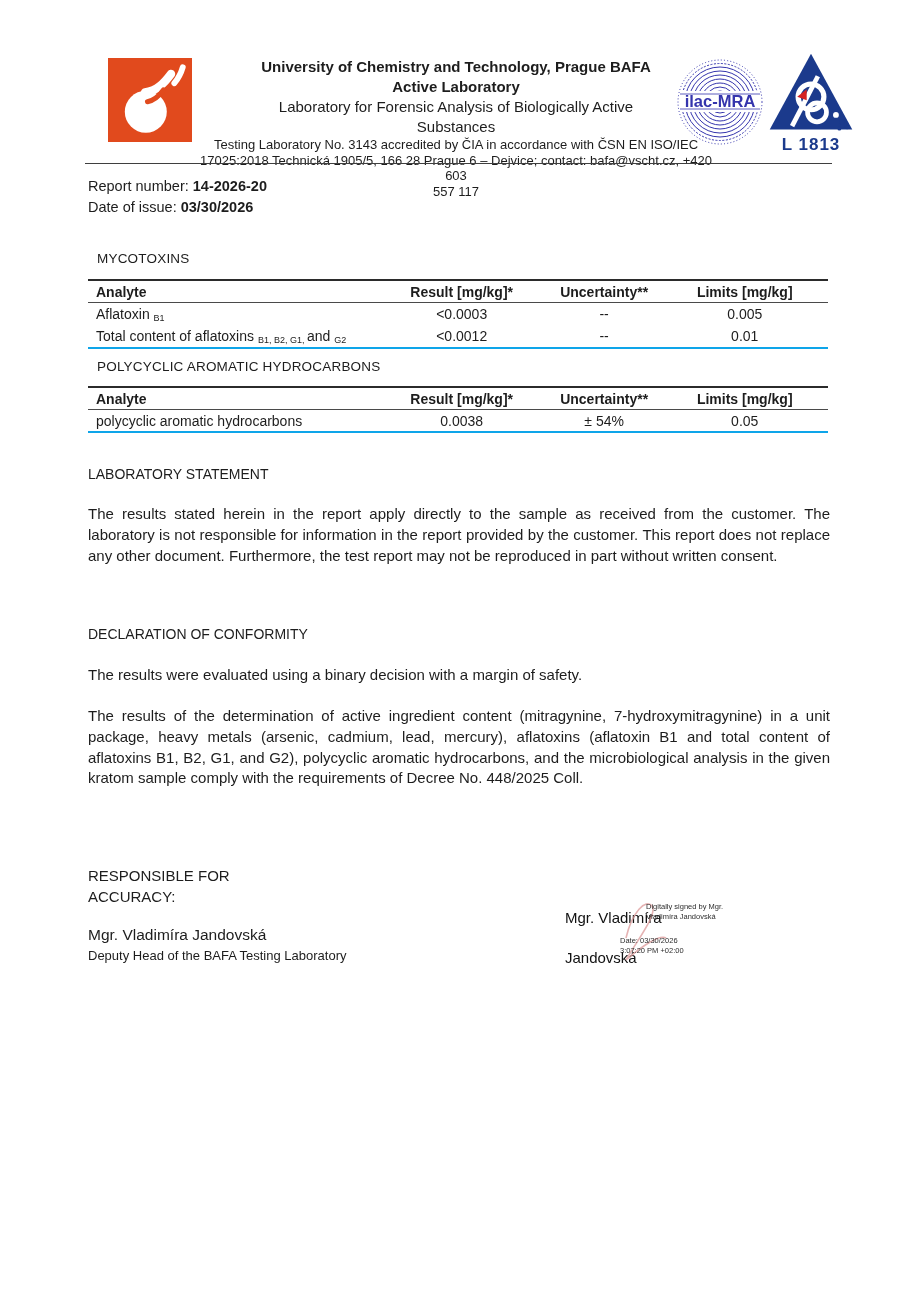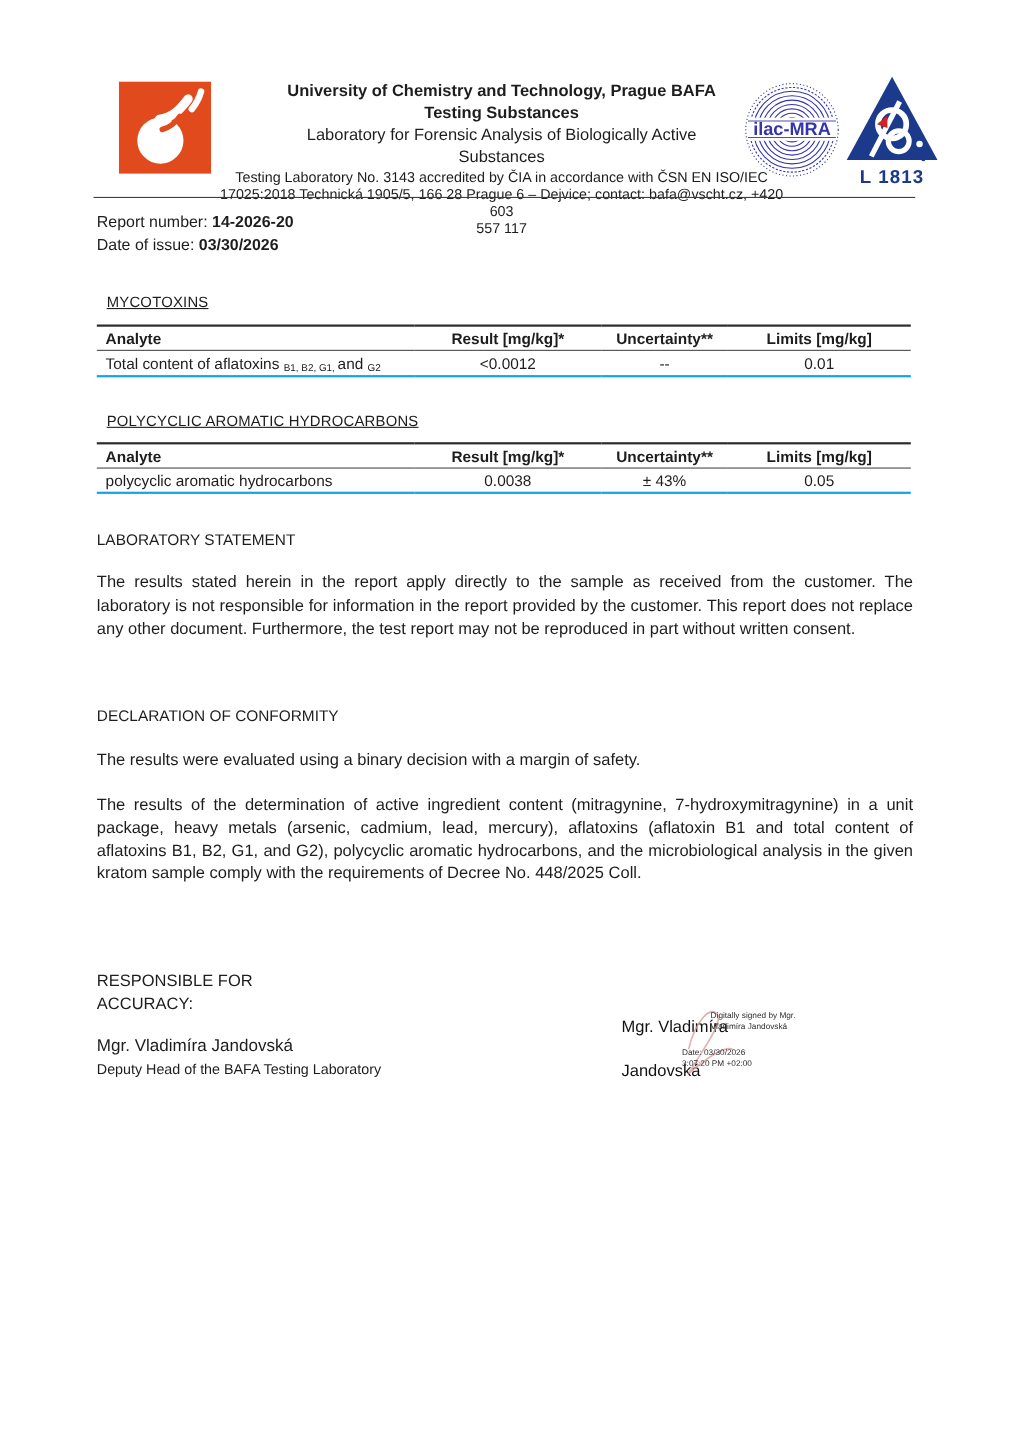--- a/index.html
+++ b/index.html
@@ -2,21 +2,21 @@
 <html><head>
 <meta charset="utf-8">
 <style>
   * { margin: 0; padding: 0; box-sizing: border-box; }
   html, body { background: #ffffff; }
   body { font-family: "Liberation Sans", sans-serif; color: #1d1d1d; }
   .page {
     position: relative;
     width: 919px;
     height: 1076px;
-    margin: 16px auto;
+    margin: 0 auto;
     background: #ffffff;
     overflow: hidden;
   }
   .abs { position: absolute; }
 
   
   .uct-logo { left: 108px; top: 58px; width: 84px; height: 84px; }
   .header-center {
     left: 200px; top: 57px; width: 512px;
     text-align: center;
@@ -35,21 +35,21 @@
     left: 768px; top: 135px; width: 86px;
     text-align: center; font-size: 17px; font-weight: bold; color: #1b3a8c;
     letter-spacing: 1px;
   }
 
   
   .report-info { left: 88px; top: 176px; font-size: 14.5px; line-height: 21px; }
   .report-info b { font-weight: bold; }
 
   
-  .section-title { font-size: 13.5px; letter-spacing: 0.2px; text-decoration: underline; }
+  .section-title { font-size: 13.5px; letter-spacing: 0.2px; }
   .stmt-title    { font-size: 14px; }
 
   
   .rtable { border-collapse: collapse; width: 740px; table-layout: fixed; }
   .rtable th, .rtable td {
     font-size: 14px; padding: 2.5px 4px; overflow: hidden; white-space: nowrap;
   }
   .rtable thead th {
     font-weight: bold; text-align: center;
     border-top: 2px solid #2b2b2b;
@@ -91,21 +91,21 @@
       <rect x="0" y="0" width="100" height="100" fill="#e14a1d"></rect>
       <circle cx="45" cy="64" r="25" fill="#ffffff"></circle>
       <path d="M44 41 C58 39 66 31 75 19" stroke="#ffffff" stroke-width="10" fill="none" stroke-linecap="round"></path>
       <path d="M79 30 C84 24 87 18 89 11" stroke="#ffffff" stroke-width="7" fill="none" stroke-linecap="round"></path>
       <path d="M47 52 C56 50 61 45 66 38" stroke="#e14a1d" stroke-width="6" fill="none" stroke-linecap="round"></path>
     </svg>
   </div>
 
   <div class="abs header-center">
     <div class="header-title">University of Chemistry and Technology, Prague BAFA</div>
-    <div class="header-title">Testing Substances</div>
+    <div class="header-title">Active Laboratory</div>
     <div class="header-sub-wrap">
       <div class="header-sub">Laboratory for Forensic Analysis of Biologically Active Substances</div>
     </div>
     <div class="header-accr">Testing Laboratory No. 3143 accredited by ČIA in accordance with ČSN EN ISO/IEC</div>
     <div class="header-accr">17025:2018 Technická 1905/5, 166 28 Prague 6 – Dejvice; contact: bafa@vscht.cz, +420 603</div>
     <div class="header-accr">557 117</div>
   </div>
 
   <div class="abs ilac-logo">
     <svg width="88" height="88" viewBox="0 0 88 88">
@@ -164,20 +164,26 @@
         <thead>
           <tr>
             <th>Analyte</th>
             <th>Result [mg/kg]*</th>
             <th>Uncertainty**</th>
             <th>Limits [mg/kg]</th>
           </tr>
         </thead>
         <tbody>
           <tr>
+            <td><span>Aflatoxin </span><sub>B1</sub></td>
+            <td>&lt;0.0003</td>
+            <td>--</td>
+            <td>0.005</td>
+          </tr>
+          <tr>
             <td><span>Total content of aflatoxins </span><sub>B1, B2, G1, </sub><span>and </span><sub>G2</sub></td>
             <td>&lt;0.0012</td>
             <td>--</td>
             <td>0.01</td>
           </tr>
         </tbody>
       </table>
     </div>
 
   <div class="abs section-title" style="left:97px; top:359px;">POLYCYCLIC AROMATIC HYDROCARBONS</div>
@@ -194,21 +200,21 @@
             <th>Analyte</th>
             <th>Result [mg/kg]*</th>
             <th>Uncertainty**</th>
             <th>Limits [mg/kg]</th>
           </tr>
         </thead>
         <tbody>
           <tr>
             <td><span>polycyclic aromatic hydrocarbons</span></td>
             <td>0.0038</td>
-            <td>± 43%</td>
+            <td>± 54%</td>
             <td>0.05</td>
           </tr>
         </tbody>
       </table>
     </div>
 
   <div class="abs stmt-title" style="left:88px; top:466px;">LABORATORY STATEMENT</div>
   <div class="abs para" style="left:88px; top:504px;">The results stated herein in the report apply directly to the sample as received from the customer. The laboratory is not responsible for information in the report provided by the customer. This report does not replace any other document. Furthermore, the test report may not be reproduced in part without written consent.</div>
 
   <div class="abs stmt-title" style="left:88px; top:626px;">DECLARATION OF CONFORMITY</div>

